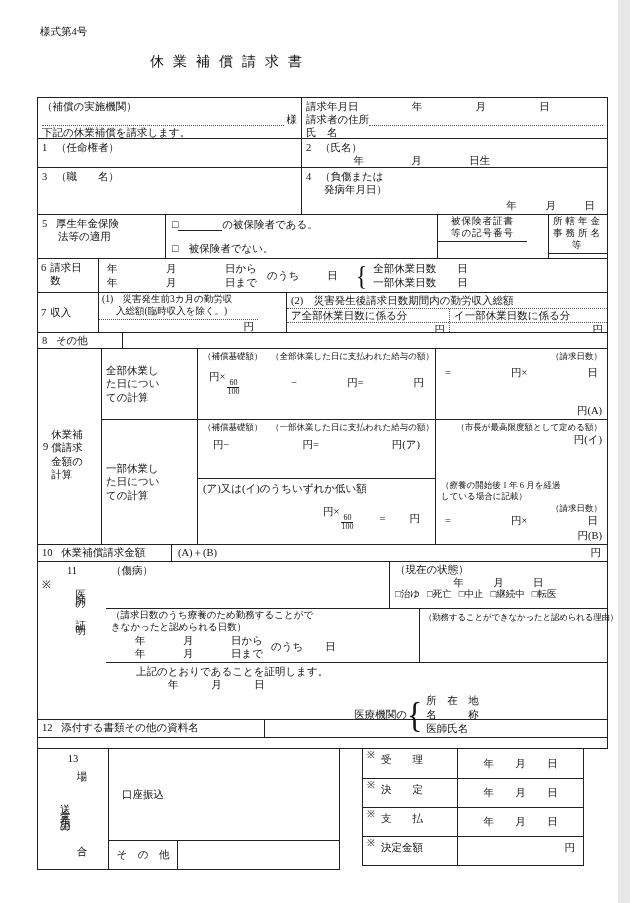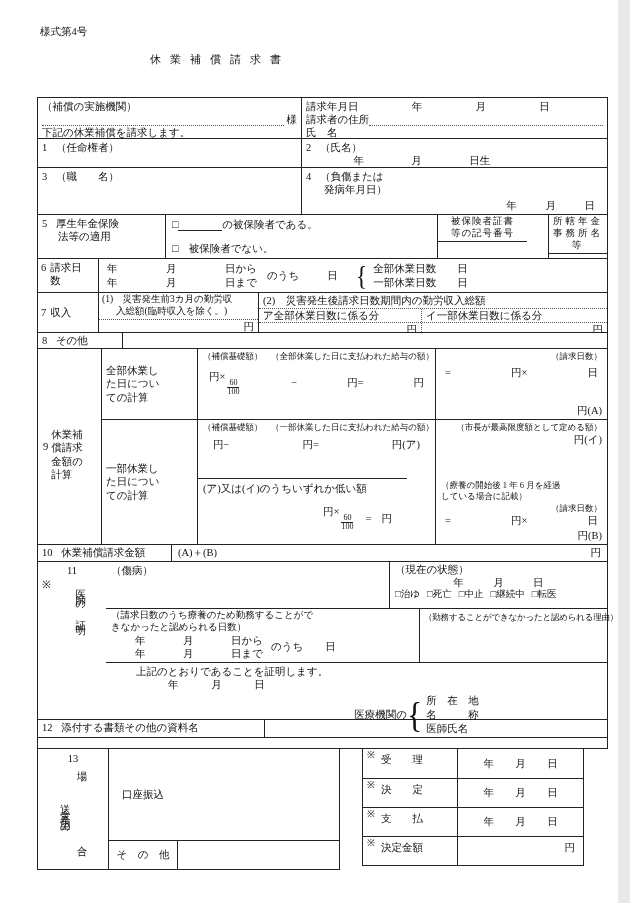--- a/index.html
+++ b/index.html
@@ -36,21 +36,21 @@
   .ls1{letter-spacing:1px;}
   .ls3{letter-spacing:3px;}
   .nowrap{white-space:nowrap;}
 </style>
 </head>
 <body>
 
 <div class="page">
 
   <div class="abs" style="left:40px;top:25px;">様式第4号</div>
-  <div class="abs" style="left:150px;top:53px;font-size:11px;letter-spacing:9px;">休業補償請求書</div>
+  <div class="abs" style="left:150px;top:53px;font-size:14px;letter-spacing:9px;">休業補償請求書</div>
 
 
   <div class="tbl" style="left:37px;top:97px;width:571px;">
 
     <div class="tr first" style="height:40px;">
       <div class="td first col" style="width:263px;">
         <div>（補償の実施機関）</div>
         <div class="row" style="align-items:flex-end;">
           <span class="dotb" style="flex:1;height:11px;"></span>
           <span style="margin-left:3px;">様</span>
@@ -176,21 +176,21 @@
         <span style="margin-right:4px;">7</span>
         <span>収入</span>
       </div>
       <div class="td col" style="width:160px;padding:0;">
         <div class="dotb flex1 sm95" style="padding:1px 3px;">
           <div>(1)　災害発生前3カ月の勤労収</div>
           <div style="padding-left:14px;">入総額(臨時収入を除く。)</div>
         </div>
         <div class="rt" style="padding:0 4px;">円</div>
       </div>
-      <div class="td col flex1" style="padding:0;">
+      <div class="td col flex1" style="padding:0;margin-left:28px;">
         <div class="dotb" style="padding:1px 4px;">(2)　災害発生後請求日数期間内の勤労収入総額</div>
         <div class="row flex1">
           <div class="col" style="width:162px;">
             <div class="dotb" style="padding:0 4px;">ア全部休業日数に係る分</div>
             <div class="rt flex1" style="padding:0 4px;">円</div>
           </div>
           <div class="col flex1 dotl">
             <div class="dotb" style="padding:0 4px;">イ一部休業日数に係る分</div>
             <div class="rt flex1" style="padding:0 4px;">円</div>
           </div>
@@ -256,21 +256,21 @@
                   <span>円−</span>
                   <span>円=</span>
                   <span>円(ア)</span>
                 </div>
               </div>
               <div class="bl col" style="width:172px;padding:2px 5px;">
                 <div class="rt small nowrap">（市長が最高限度額として定める額）</div>
                 <div class="rt">円(イ)</div>
               </div>
             </div>
-            <div class="row flex1 bt" style="border-top-style:none;gap:28px;">
+            <div class="row flex1 bt" style="border-top-style:none;">
               <div class="flex1 col" style="padding:3px 5px;border-top:1px solid #222;">
                 <div>(ア)又は(イ)のうちいずれか低い額</div>
                 <div class="sp-between" style="margin-top:10px;padding:0 10px 0 120px;">
                   <span><span>円×</span><span class="frac">
                         <span class="ftop">60</span>
                         <span>100</span>
                       </span></span>
                   <span>=</span>
                   <span>円</span>
                 </div>

